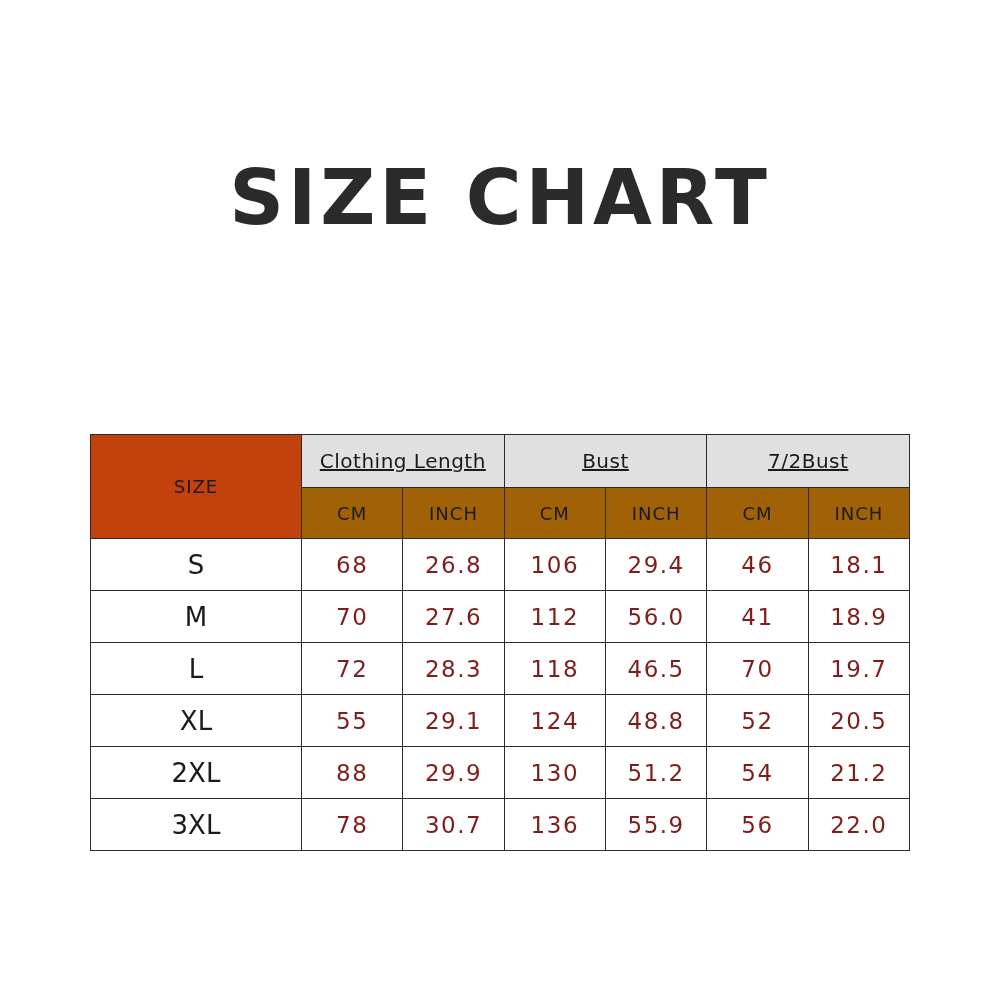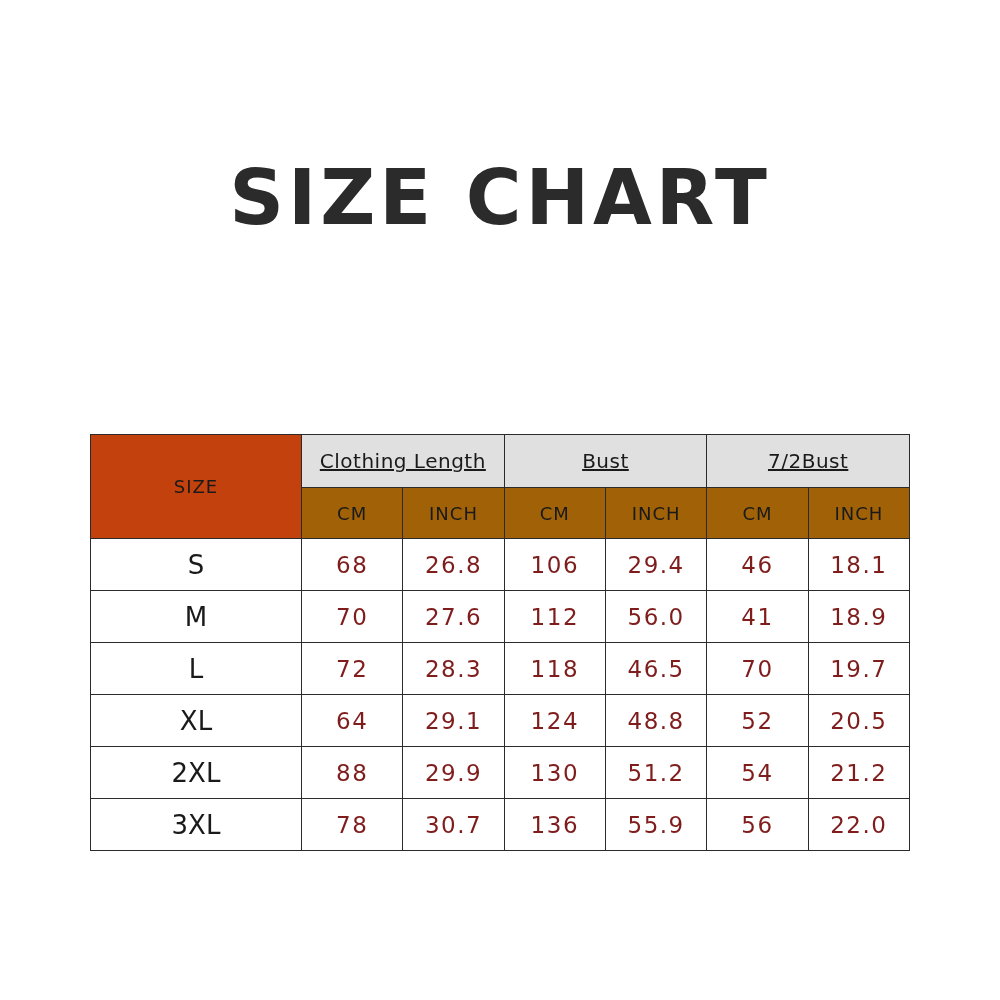--- a/index.html
+++ b/index.html
@@ -147,21 +147,21 @@
           <td class="num-cell">72</td>
           <td class="num-cell">28.3</td>
           <td class="num-cell">118</td>
           <td class="num-cell">46.5</td>
           <td class="num-cell">70</td>
           <td class="num-cell">19.7</td>
         </tr>
 
         <tr>
           <td class="size-cell">XL</td>
-          <td class="num-cell">64</td>
+          <td class="num-cell">55</td>
           <td class="num-cell">29.1</td>
           <td class="num-cell">124</td>
           <td class="num-cell">48.8</td>
           <td class="num-cell">52</td>
           <td class="num-cell">20.5</td>
         </tr>
 
         <tr>
           <td class="size-cell">2XL</td>
           <td class="num-cell">88</td>

